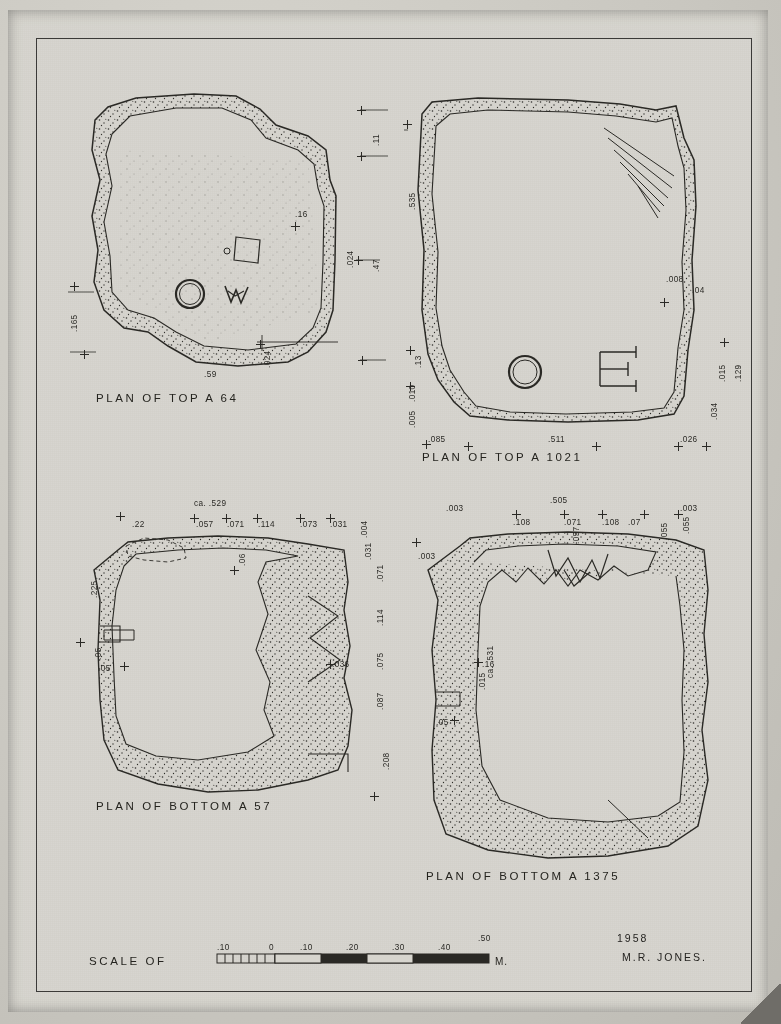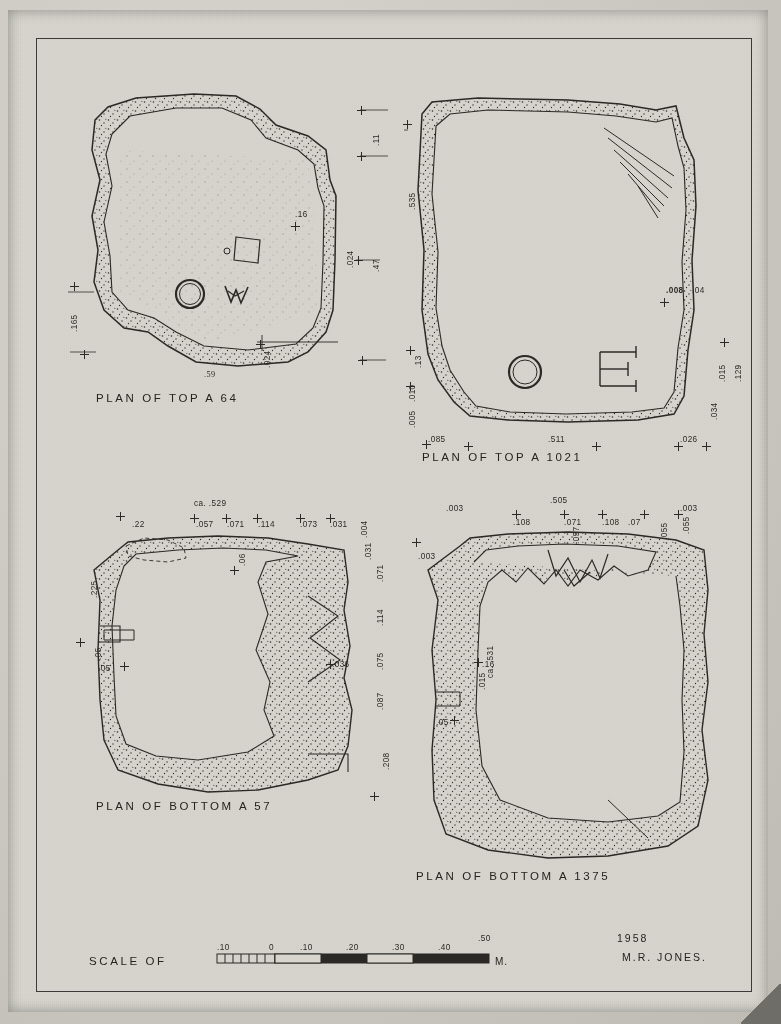--- a/index.html
+++ b/index.html
@@ -219,47 +219,47 @@
         <path d="M352,350 L378,350"></path>
         <path d="M60,282 L86,282"></path>
         <path d="M62,342 L88,342"></path>
         <path d="M396,120 L400,120"></path>
       </g>
     </svg>
 
     <div class="lbl" style="left:88px;top:382px;">PLAN OF TOP A 64</div>
     <div class="lbl" style="left:414px;top:441px;">PLAN OF TOP A 1021</div>
     <div class="lbl" style="left:88px;top:790px;">PLAN OF BOTTOM A 57</div>
-    <div class="lbl" style="left:408px;top:860px;text-align:center;">PLAN OF BOTTOM A 1375</div>
+    <div class="lbl" style="left:418px;top:860px;text-align:center;">PLAN OF BOTTOM A 1375</div>
 
     <div class="dim" style="left:287px;top:200px;">.16</div>
     <div class="dim v" style="left:338px;top:258px;">.024</div>
     <div class="dim v" style="left:364px;top:262px;">.47</div>
     <div class="dim v" style="left:364px;top:136px;">.11</div>
     <div class="dim v" style="left:62px;top:322px;">.165</div>
-    <div class="dim" style="left:196px;top:360px;font-family:Liberation Serif, serif;">.59</div>
+    <div class="dim" style="left:196px;top:360px;">.59</div>
     <div class="dim v" style="left:255px;top:358px;">.024</div>
 
     <div class="cross" style="left:349px;top:96px;"></div>
     <div class="cross" style="left:349px;top:142px;"></div>
     <div class="cross" style="left:346px;top:246px;"></div>
     <div class="cross" style="left:350px;top:346px;"></div>
     <div class="cross" style="left:283px;top:212px;"></div>
     <div class="cross" style="left:62px;top:272px;"></div>
     <div class="cross" style="left:72px;top:340px;"></div>
     <div class="cross" style="left:248px;top:330px;"></div>
 
     <div class="dim v" style="left:400px;top:200px;">.535</div>
     <div class="dim v" style="left:406px;top:358px;">.13</div>
     <div class="dim v" style="left:400px;top:392px;">.010</div>
     <div class="dim v" style="left:400px;top:418px;">.005</div>
     <div class="dim" style="left:420px;top:425px;">.085</div>
     <div class="dim" style="left:540px;top:425px;">.511</div>
     <div class="dim" style="left:672px;top:425px;">.026</div>
-    <div class="dim" style="left:658px;top:276px;font-weight:bold;">.008</div>
+    <div class="dim" style="left:658px;top:265px;">.008</div>
     <div class="dim" style="left:684px;top:276px;">.04</div>
     <div class="dim v" style="left:726px;top:372px;">.129</div>
     <div class="dim v" style="left:710px;top:372px;">.015</div>
     <div class="dim v" style="left:702px;top:410px;">.034</div>
 
     <div class="cross" style="left:395px;top:110px;"></div>
     <div class="cross" style="left:398px;top:336px;"></div>
     <div class="cross" style="left:398px;top:372px;"></div>
     <div class="cross" style="left:414px;top:430px;"></div>
     <div class="cross" style="left:456px;top:432px;"></div>

